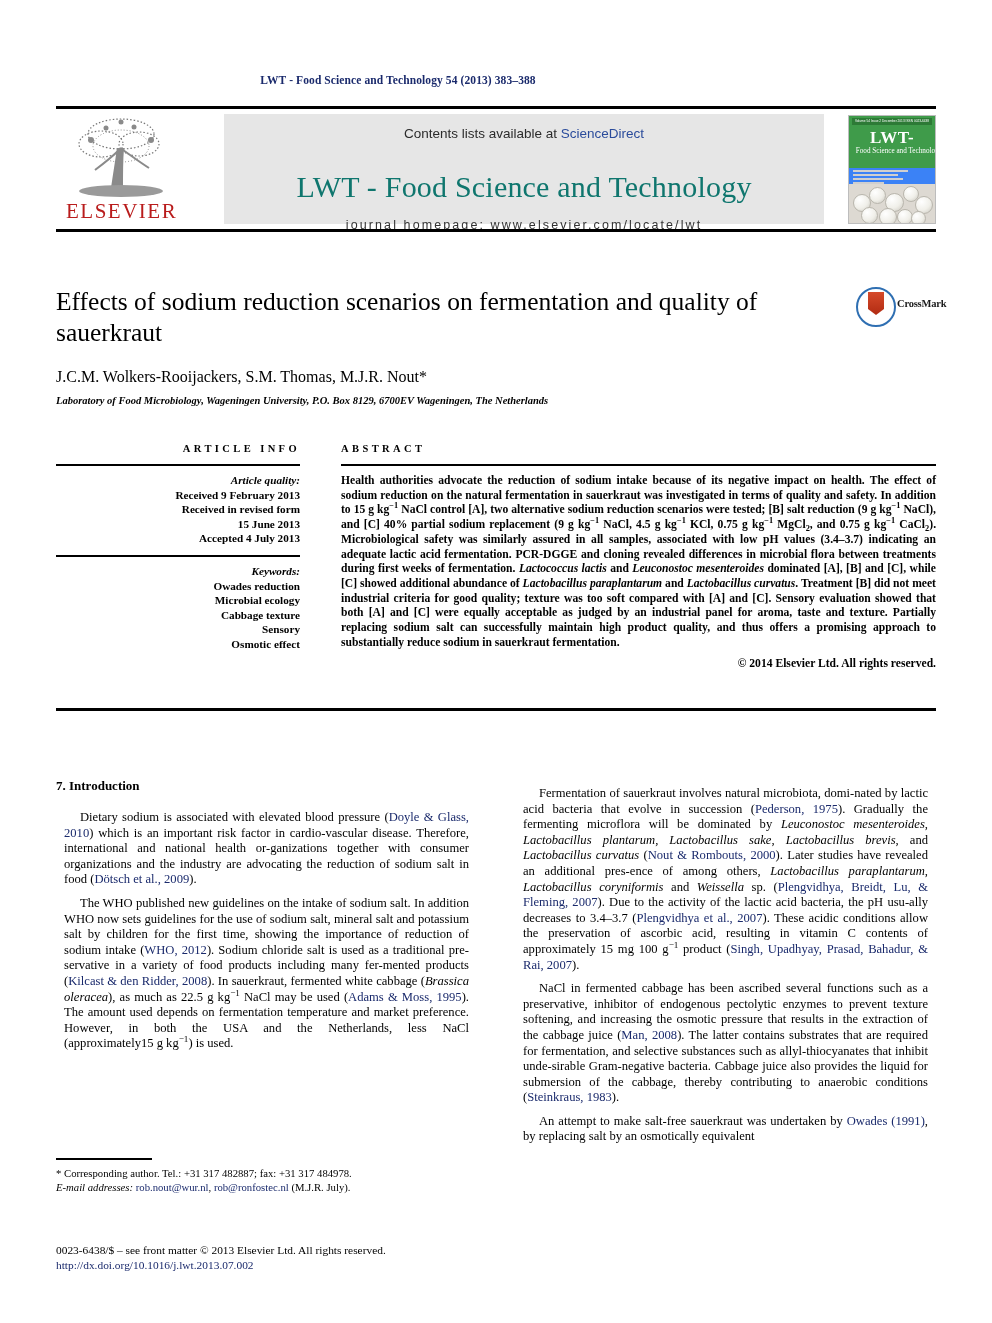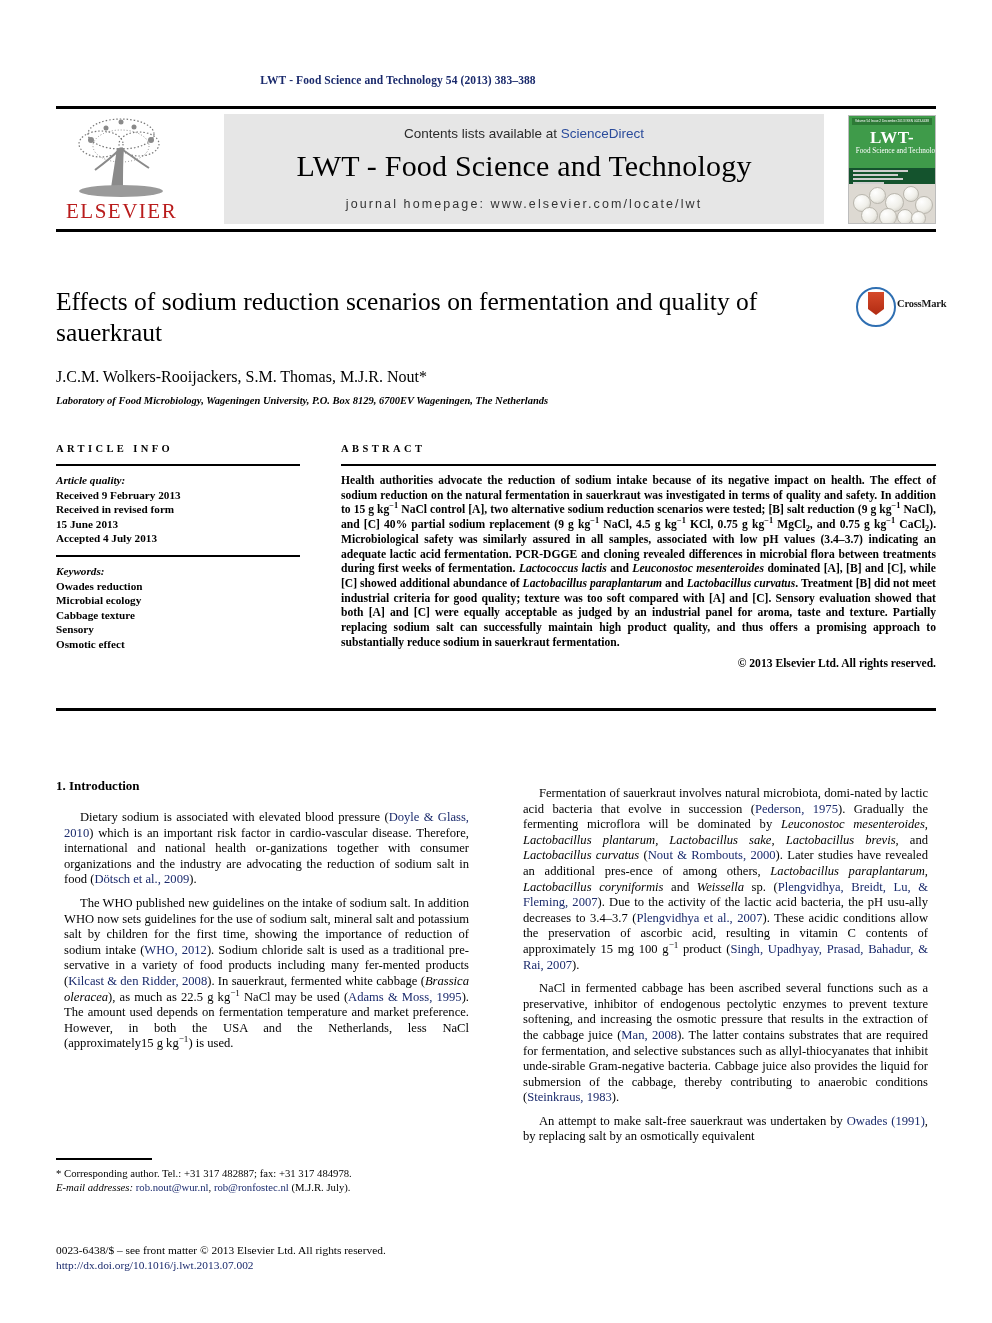--- a/index.html
+++ b/index.html
@@ -85,39 +85,39 @@
   .contents-line {
     font-family: "Liberation Sans", sans-serif;
     font-size: 13.5px;
     color: #2b2b2b;
     padding-top: 12px;
   }
   .contents-line .sd { color: #2a4b9b; }
   .journal-title {
     font-family: "Liberation Serif", serif;
     font-size: 30px;
-    color: #000000;
-    margin-top: 8px;
+    color: #0f766e;
+    margin-top: 29px;
     letter-spacing: .2px;
   }
   .homepage-line {
     font-family: "Liberation Sans", sans-serif;
     font-size: 12.5px;
     color: #333;
     letter-spacing: 2.1px;
     margin-top: 14px;
   }
   .cover-thumb {
     position: absolute;
     top: 9px;
     left: 792px;
     width: 86px;
     height: 107px;
     border: 1px solid #bdbdbd;
-    background: #14532d;
+    background: #3b82f6;
     overflow: hidden;
   }
   .cover-green {
     position: absolute;
     top: 0; left: 0;
     width: 86px; height: 52px;
     background: #3f9b4a;
   }
   .cover-strip {
     position: absolute;
@@ -248,20 +248,21 @@
     font-family: "Liberation Serif", serif;
     font-weight: bold;
     font-size: 10.5px;
     letter-spacing: 3.4px;
     margin-bottom: 10px;
   }
   .col-info {
     position: absolute;
     left: 0; top: 0;
     width: 244px;
+    text-align: right;
   }
   .col-abs {
     position: absolute;
     left: 285px; top: 0;
     width: 595px;
   }
   .info-body {
     font-family: "Liberation Serif", serif;
     font-size: 11.2px;
     line-height: 14.6px;
@@ -482,31 +483,31 @@
         KCl, 0.75&nbsp;g&nbsp;kg<sup>−1</sup> MgCl<sub>2</sub>, and 0.75&nbsp;g&nbsp;kg<sup>−1</sup> CaCl<sub>2</sub>). Microbiological safety was similarly assured in all samples,
         associated with low pH values (3.4–3.7) indicating an adequate lactic acid fermentation. PCR-DGGE and
         cloning revealed differences in microbial flora between treatments during first weeks of fermentation.
         <i>Lactococcus lactis</i> and <i>Leuconostoc mesenteroides</i> dominated [A], [B] and [C], while [C] showed additional
         abundance of <i>Lactobacillus paraplantarum</i> and <i>Lactobacillus curvatus</i>. Treatment [B] did not meet industrial
         criteria for good quality; texture was too soft compared with [A] and [C]. Sensory evaluation showed that
         both [A] and [C] were equally acceptable as judged by an industrial panel for aroma, taste and texture.
         Partially replacing sodium salt can successfully maintain high product quality, and thus offers a promising
         approach to substantially reduce sodium in sauerkraut fermentation.
       </div>
-      <div class="copyright">© 2013 Elsevier Ltd. All rights reserved.</div>
+      <div class="copyright">© 2014 Elsevier Ltd. All rights reserved.</div>
     </div>
 
   </div>
 
   <div class="big-rule"></div>
 
   <div class="body-cols">
 
     <div class="bcol left">
-      <h2 class="intro-head">1. Introduction</h2>
+      <h2 class="intro-head">7. Introduction</h2>
 
       <p class="body">
         Dietary sodium is associated with elevated blood pressure
         (<span class="cite">Doyle &amp; Glass, 2010</span>) which is an important risk factor in cardio-vascular
         disease. Therefore, international and national health or-ganizations
         together with consumer organizations and the industry
         are advocating the reduction of sodium salt in food (<span class="cite">Dötsch et al., 2009</span>).
       </p>
 
       <p class="body">

